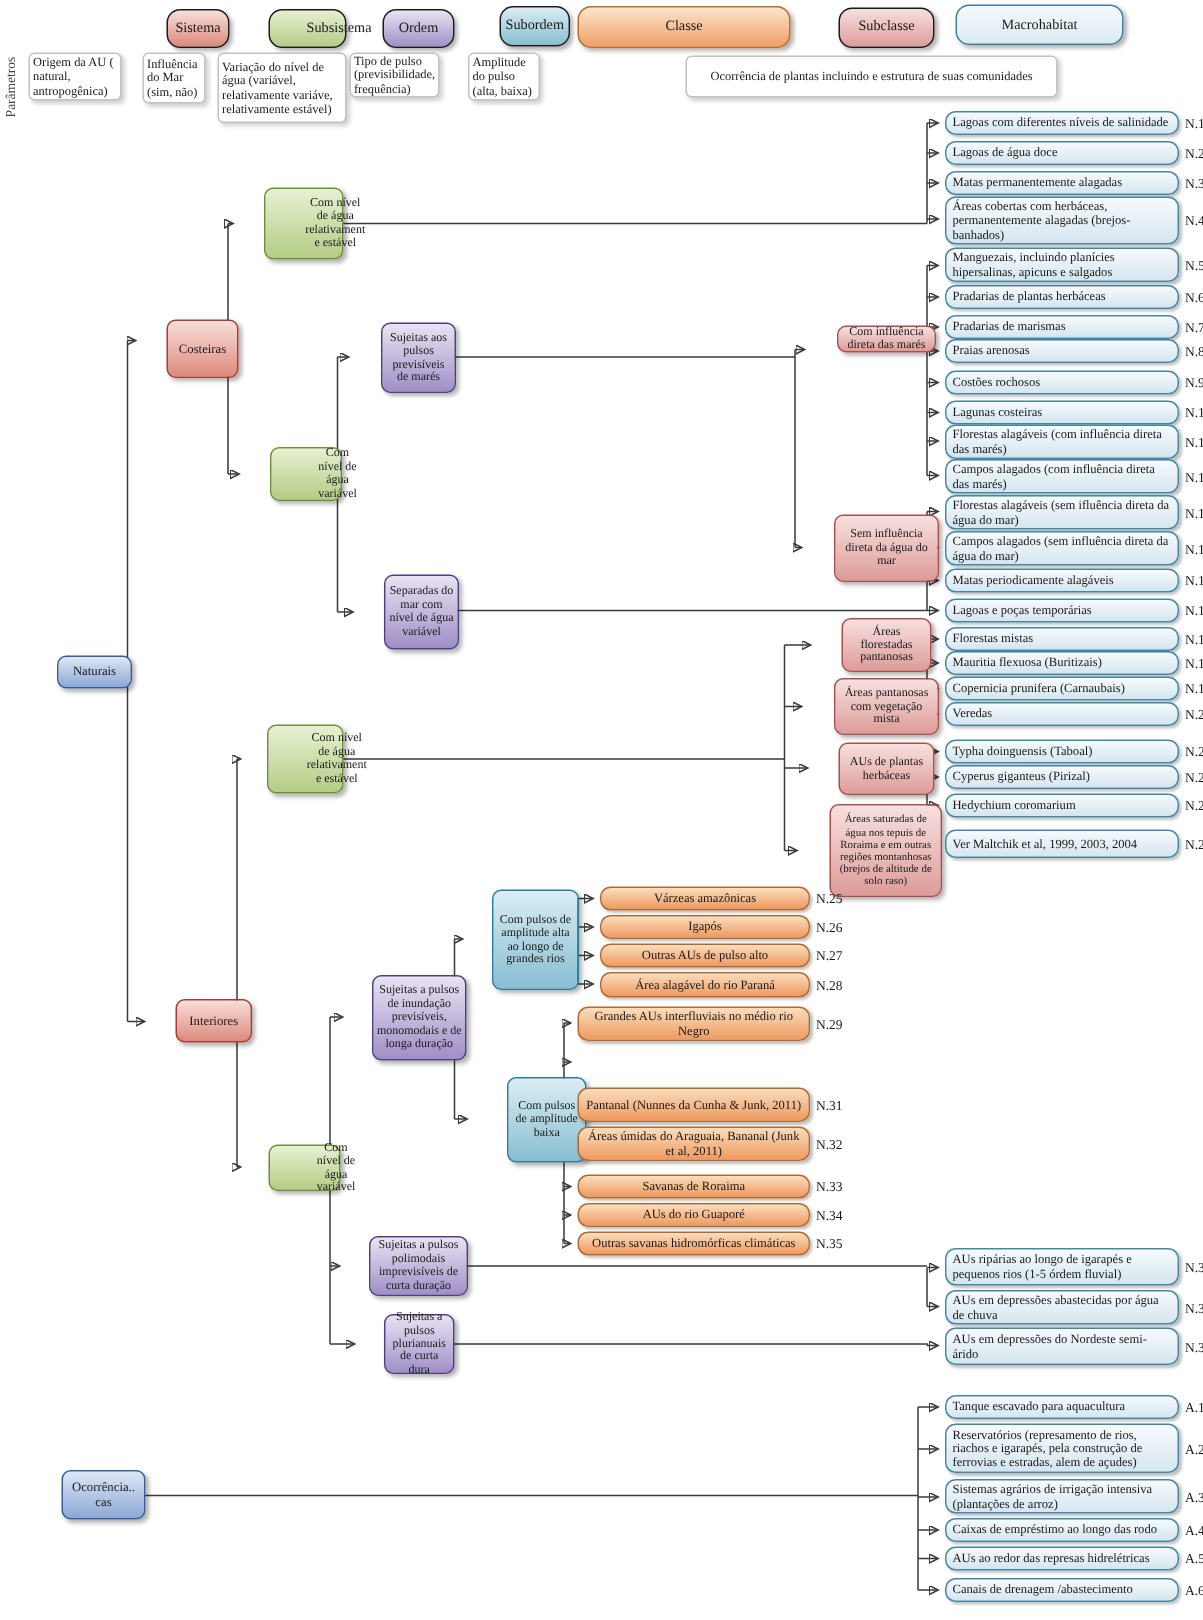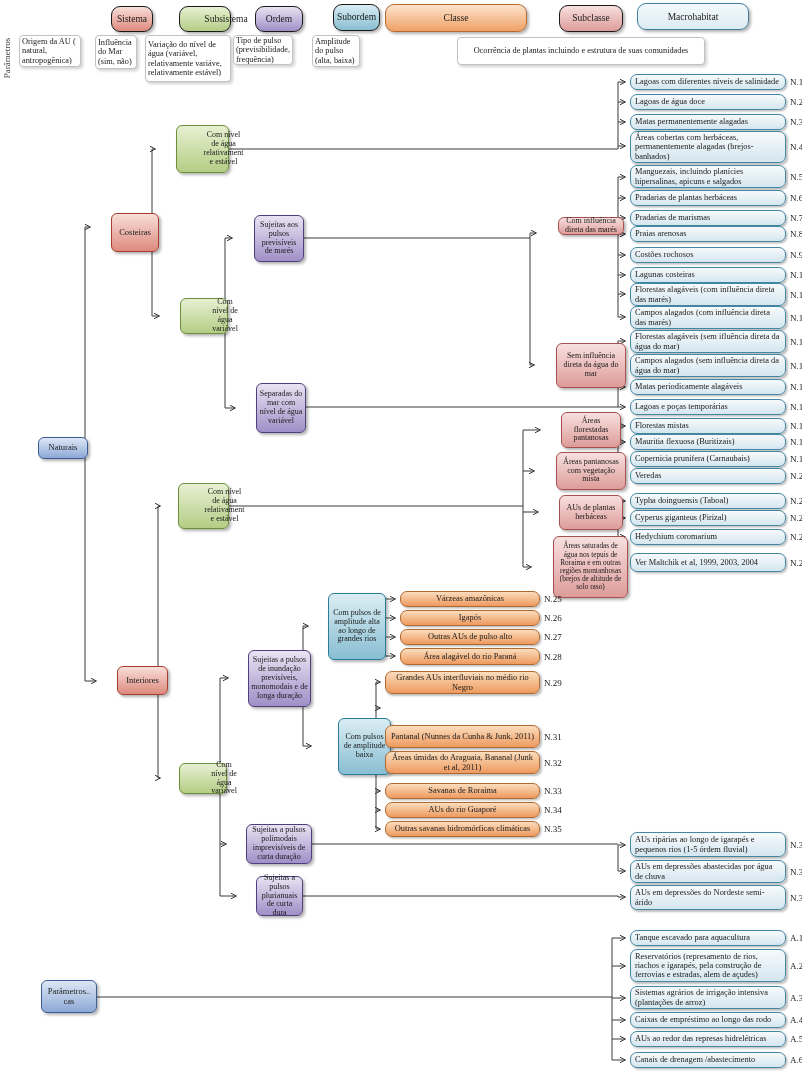--- a/index.html
+++ b/index.html
@@ -150,21 +150,21 @@
   <div class="hdr macro" style="left:637px;top:3px;width:112px;height:27px">Macrohabitat</div>
 
   <div class="pbox" style="left:19px;top:35px;width:62px;height:32px">Origem da AU ( natural, antropogênica)</div>
   <div class="pbox" style="left:95px;top:35px;width:42px;height:34px">Influência do Mar (sim, não)</div>
   <div class="pbox" style="left:145px;top:35px;width:86px;height:47px">Variação do nível de água (variável, relativamente variáve, relativamente estável)</div>
   <div class="pbox" style="left:233px;top:35px;width:60px;height:30px">Tipo de pulso (previsibilidade, frequência)</div>
   <div class="pbox" style="left:312px;top:35px;width:48px;height:32px">Amplitude do pulso (alta, baixa)</div>
   <div class="pbox" style="left:457px;top:37px;width:248px;height:28px">Ocorrência de plantas incluindo e estrutura de suas comunidades</div>
 
   <div class="node bluebox" style="left:22px;top:437px;width:50px;height:22px;font-size:8.5px">Naturais</div>
-  <div class="node bluebox" style="left:25px;top:980px;width:56px;height:33px;font-size:8.5px">Parâmetros.. cas</div>
+  <div class="node bluebox" style="left:25px;top:980px;width:56px;height:33px;font-size:8.5px">Ocorrência.. cas</div>
   <div class="node red" style="left:95px;top:213px;width:48px;height:39px;font-size:8.5px">Costeiras</div>
   <div class="node red" style="left:101px;top:666px;width:51px;height:29px;font-size:8.5px">Interiores</div>
 
   <div class="node green" style="left:160px;top:125px;width:53px;height:48px">Com nível de água relativament e estável</div>
   <div class="node green" style="left:164px;top:298px;width:47px;height:36px">Com nível de água variável</div>
   <div class="node green" style="left:162px;top:483px;width:51px;height:46px">Com nível de água relativament e estável</div>
   <div class="node green" style="left:163px;top:763px;width:47px;height:31px">Com nível de água variável</div>
 
   <div class="node purple" style="left:238px;top:215px;width:50px;height:47px">Sujeitas aos pulsos previsíveis de marés</div>
   <div class="node purple" style="left:240px;top:383px;width:50px;height:50px">Separadas do mar com nível de água variável</div>

